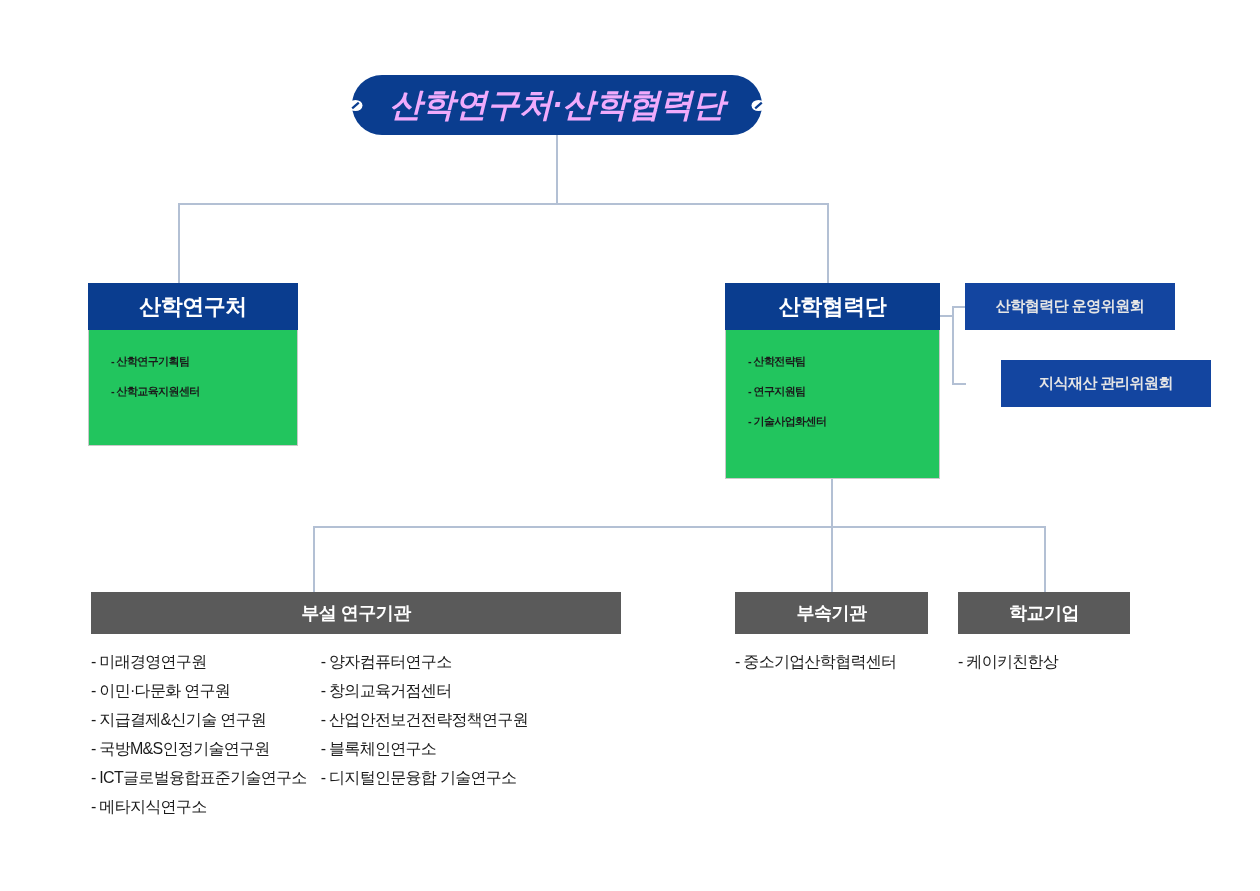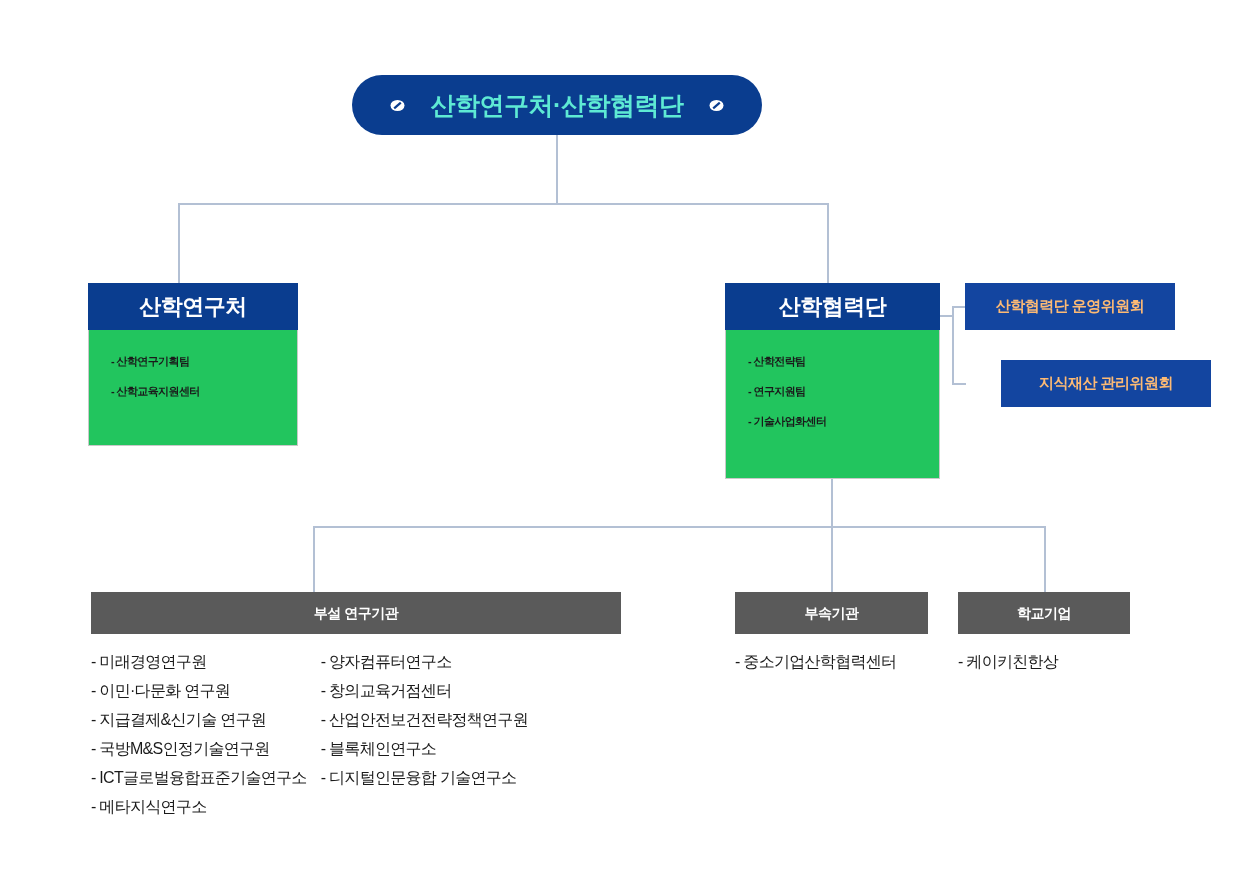--- a/index.html
+++ b/index.html
@@ -37,25 +37,26 @@
     height: 60px;
     background: #0a3d8f;
     border-radius: 30px;
     display: flex;
     align-items: center;
     justify-content: center;
     gap: 26px;
     box-sizing: border-box;
   }
   .root-pill .root-title {
-    color: #5eead4;
-    font-size: 25px;
-    font-weight: bold;
-    letter-spacing: -0.5px;
-    white-space: nowrap;
+    color: #f0abfc;
+    font-size: 33px;
+    font-weight: bold;
+    letter-spacing: -0.5px;
+    white-space: nowrap;
+    font-style: italic;
   }
   .slash-icon {
     display: inline-block;
     width: 15px;
     height: 15px;
     position: relative;
     flex: 0 0 auto;
   }
   .slash-icon svg { display: block; }
 
@@ -86,38 +87,38 @@
     color: #1a1a1a;
     line-height: 30px;
     letter-spacing: -0.6px;
     white-space: nowrap;
   }
 
   
   .committee {
     position: absolute;
     background: #1345a0;
-    color: #fdba74;
+    color: #e5e5e5;
     font-size: 15px;
     font-weight: bold;
     letter-spacing: -0.5px;
     display: flex;
     align-items: center;
     justify-content: center;
     white-space: nowrap;
   }
 
   
   .group {
     position: absolute;
   }
   .group-head {
     background: #5a5a5a;
     color: #ffffff;
-    font-size: 14px;
+    font-size: 18px;
     font-weight: bold;
     text-align: center;
     letter-spacing: -0.5px;
     height: 42px;
     line-height: 42px;
   }
   .group-body {
     padding-top: 13px;
     display: flex;
   }

